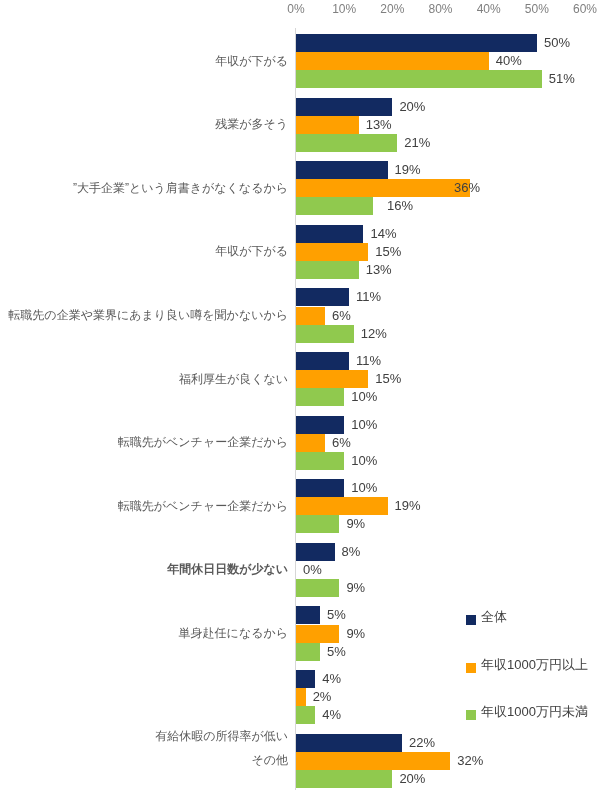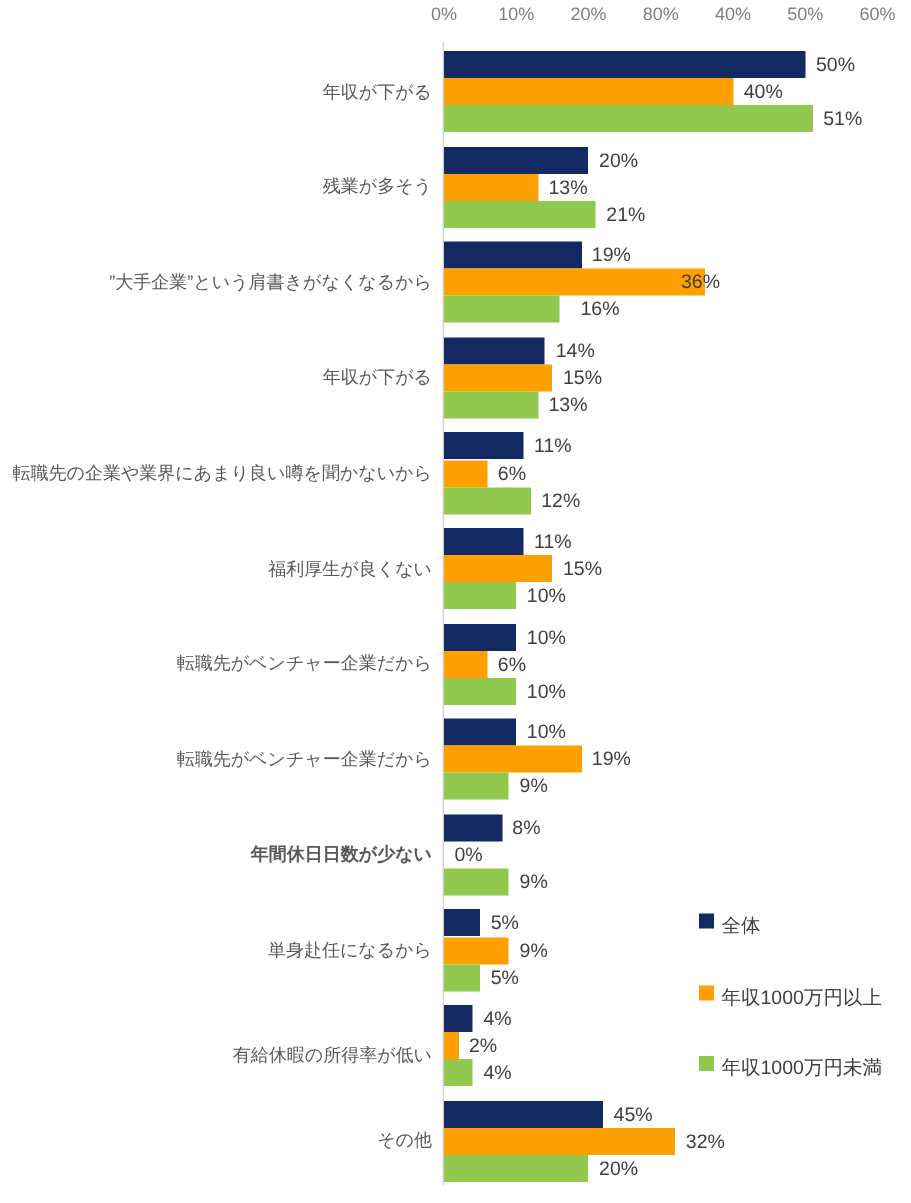--- a/index.html
+++ b/index.html
@@ -48,21 +48,21 @@
   .val-label {
     position: absolute;
     font-size: 13px;
     line-height: 14px;
     color: #404040;
     white-space: nowrap;
   }
   .legend-row {
     position: absolute;
     display: flex;
-    align-items: flex-start;
+    align-items: flex-end;
   }
   .legend-swatch {
     width: 10px;
     height: 10px;
     margin-right: 5px;
     flex: 0 0 auto;
   }
   .legend-label {
     font-size: 13px;
     line-height: 16px;
@@ -148,30 +148,30 @@
       <span class="val-label" style="left: 303px; top: 562.95px;">0%</span>
       <div class="bar" style="left: 296px; top: 579px; width: 43.38px; height: 18.1px; background: rgb(144, 201, 78);"></div>
       <span class="val-label" style="left: 346.38px; top: 581.05px;">9%</span>
       <div class="cat-label" style="top: 626.05px;">単身赴任になるから</div>
       <div class="bar" style="left: 296px; top: 606.4px; width: 24.1px; height: 18.1px; background: rgb(18, 42, 97);"></div>
       <span class="val-label" style="left: 327.1px; top: 608.45px;">5%</span>
       <div class="bar" style="left: 296px; top: 624.5px; width: 43.38px; height: 18.1px; background: rgb(255, 160, 0);"></div>
       <span class="val-label" style="left: 346.38px; top: 626.55px;">9%</span>
       <div class="bar" style="left: 296px; top: 642.6px; width: 24.1px; height: 18.1px; background: rgb(144, 201, 78);"></div>
       <span class="val-label" style="left: 327.1px; top: 644.65px;">5%</span>
-      <div class="cat-label" style="top: 696px;">有給休暇の所得率が低い</div>
+      <div class="cat-label" style="top: 729px;">有給休暇の所得率が低い</div>
       <div class="bar" style="left: 296px; top: 670px; width: 19.28px; height: 18.1px; background: rgb(18, 42, 97);"></div>
       <span class="val-label" style="left: 322.28px; top: 672.05px;">4%</span>
       <div class="bar" style="left: 296px; top: 688.1px; width: 9.64px; height: 18.1px; background: rgb(255, 160, 0);"></div>
       <span class="val-label" style="left: 312.64px; top: 690.15px;">2%</span>
       <div class="bar" style="left: 296px; top: 706.2px; width: 19.28px; height: 18.1px; background: rgb(144, 201, 78);"></div>
       <span class="val-label" style="left: 322.28px; top: 708.25px;">4%</span>
       <div class="cat-label" style="top: 753.25px;">その他</div>
       <div class="bar" style="left: 296px; top: 733.6px; width: 106.04px; height: 18.1px; background: rgb(18, 42, 97);"></div>
-      <span class="val-label" style="left: 409.04px; top: 735.65px;">45%</span>
+      <span class="val-label" style="left: 409.04px; top: 735.65px;">22%</span>
       <div class="bar" style="left: 296px; top: 751.7px; width: 154.24px; height: 18.1px; background: rgb(255, 160, 0);"></div>
       <span class="val-label" style="left: 457.24px; top: 753.75px;">32%</span>
       <div class="bar" style="left: 296px; top: 769.8px; width: 96.4px; height: 18.1px; background: rgb(144, 201, 78);"></div>
       <span class="val-label" style="left: 399.4px; top: 771.85px;">20%</span>
     </div>
   <div id="legend">
       <div class="legend-row" style="left: 466px; top: 609px;">
         <span class="legend-swatch" style="background: rgb(18, 42, 97);"></span>
         <span class="legend-label">全体</span>
       </div>

